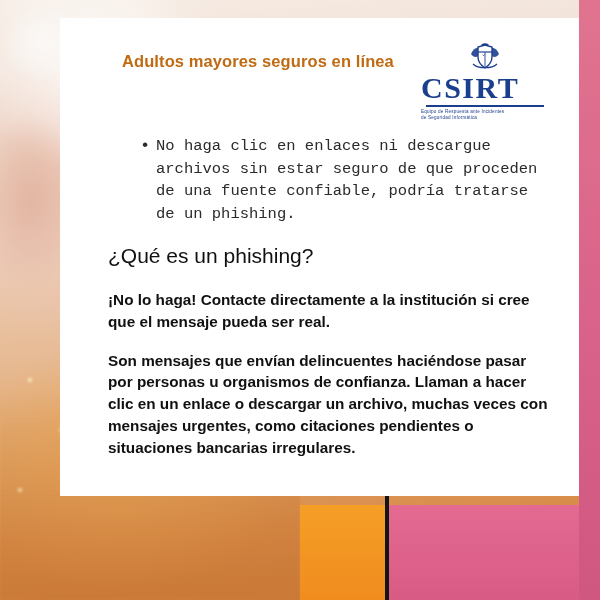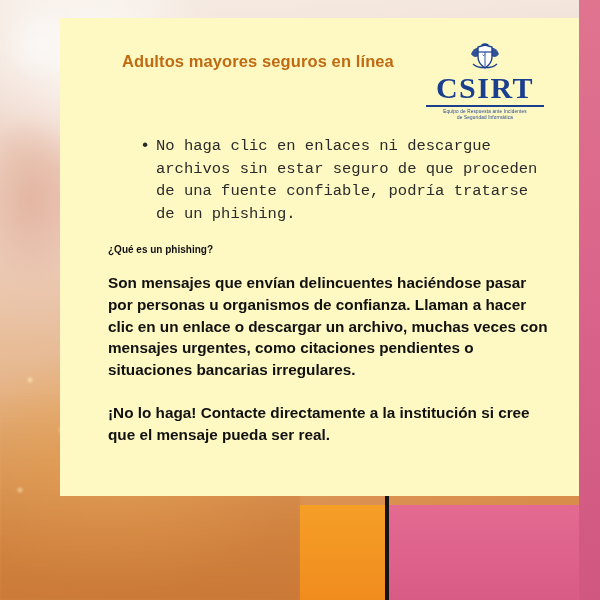--- a/index.html
+++ b/index.html
@@ -91,21 +91,21 @@
     background: linear-gradient(to bottom, #e0748f 0%, #d9628a 55%, #cf5780 100%);
   }
 
   
   .card {
     position: absolute;
     left: 60px;
     top: 18px;
     width: 519px;
     height: 478px;
-    background: #fef9c3;
+    background: #ffffff;
     box-sizing: border-box;
     padding: 24px 26px 18px 28px;
   }
 
   .card-header {
     display: flex;
     align-items: flex-start;
     justify-content: space-between;
   }
   .title {
@@ -113,21 +113,20 @@
     font-size: 16.5px;
     font-weight: bold;
     letter-spacing: 0.1px;
     margin: 10px 0 0 34px;
     line-height: 1.2;
   }
 
   
   .logo {
     width: 128px;
-    text-align: center;
     flex: 0 0 auto;
     margin-right: 4px;
   }
   .coat {
     display: block;
     margin: 0 auto 1px auto;
   }
   .logo-word {
     font-family: "Liberation Serif", serif;
     font-weight: bold;
@@ -168,22 +167,22 @@
     content: "\2022";
     position: absolute;
     left: 52px;
     top: -1px;
     font-size: 17px;
     color: #2b2b2b;
   }
 
   .q-heading {
     margin: 19px 0 0 20px;
-    font-size: 10px;
-    font-weight: bold;
+    font-size: 21px;
+    font-weight: normal;
     color: #111;
   }
   .para {
     margin: 17px 0 0 20px;
     font-size: 15.3px;
     font-weight: bold;
     color: #111;
     line-height: 1.42;
     max-width: 445px;
   }
@@ -227,18 +226,18 @@
         <div class="logo-sub">de Seguridad Informática</div>
       </div>
     </div>
 
     <ul class="bullets">
       <li class="bullet">No haga clic en enlaces ni descargue archivos sin estar seguro de que proceden de una fuente confiable, podría tratarse de un phishing.</li>
     </ul>
 
     <div class="q-heading">¿Qué es un phishing?</div>
 
+    <div class="para para-last">¡No lo haga! Contacte directamente a la institución si cree que el mensaje pueda ser real.</div>
+
     <div class="para">Son mensajes que envían delincuentes haciéndose pasar por personas u organismos de confianza. Llaman a hacer clic en un enlace o descargar un archivo, muchas veces con mensajes urgentes, como citaciones pendientes o situaciones bancarias irregulares.</div>
-
-    <div class="para para-last">¡No lo haga! Contacte directamente a la institución si cree que el mensaje pueda ser real.</div>
 
   </div>
 </div>
 
 </body></html>

